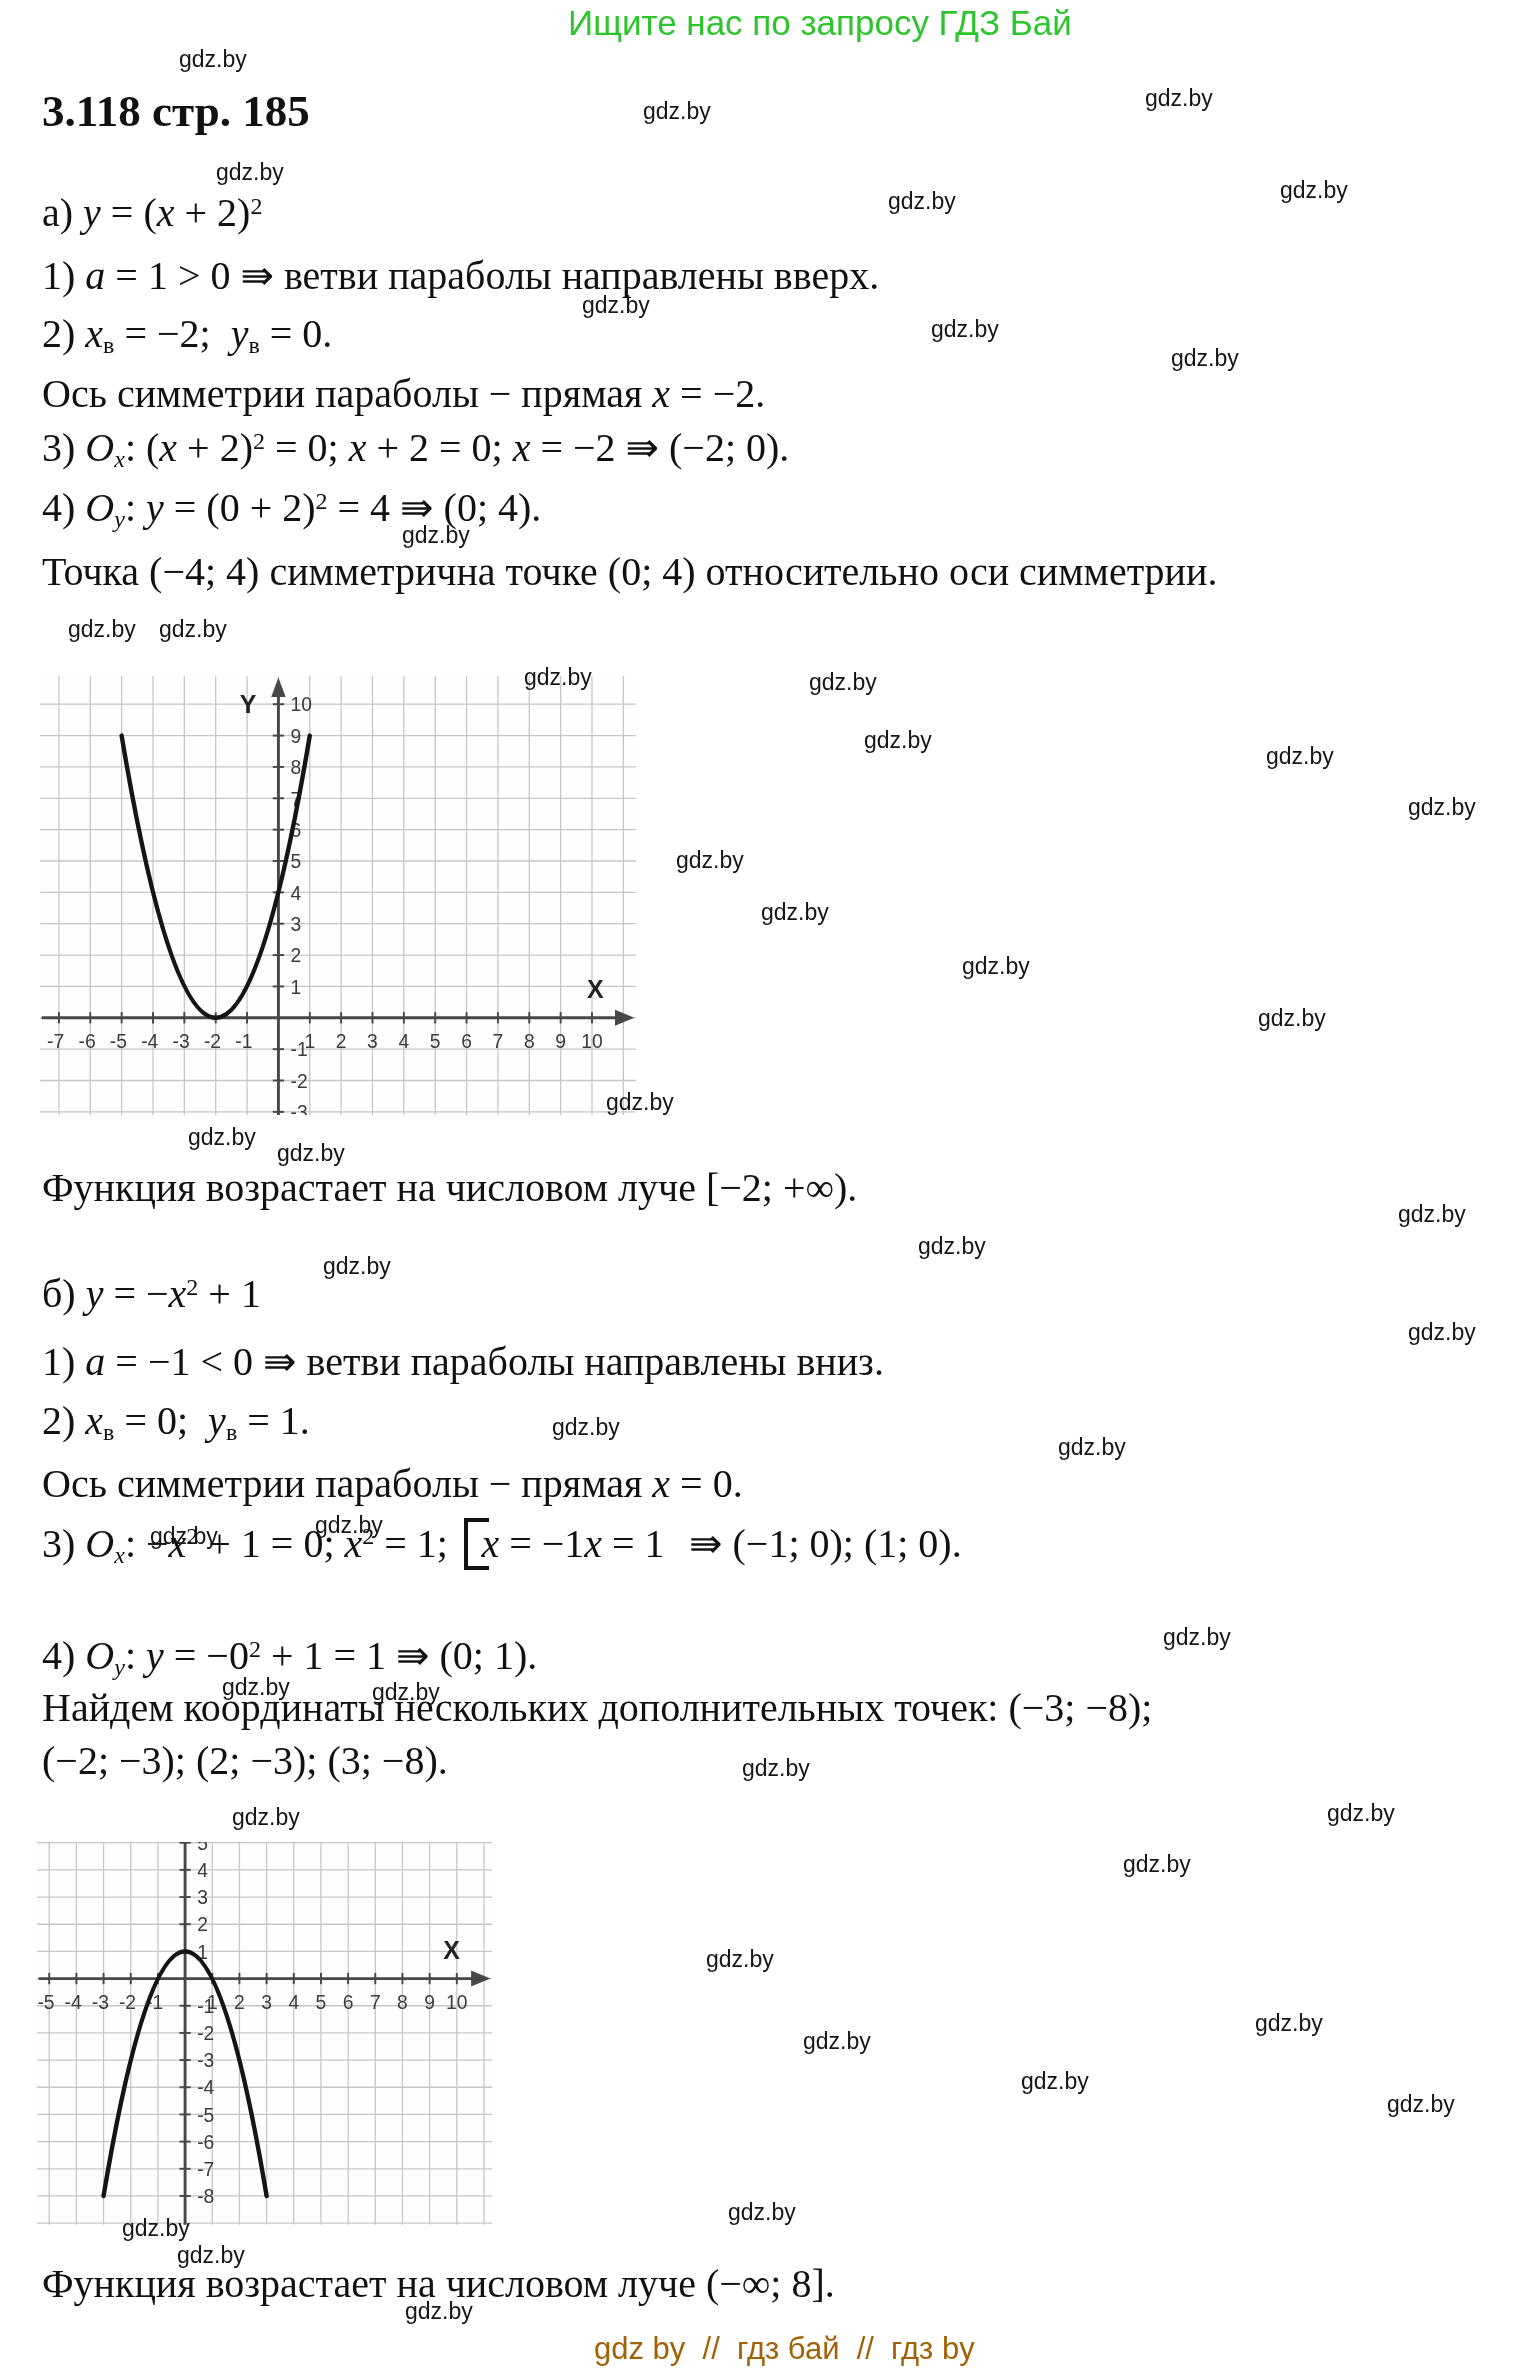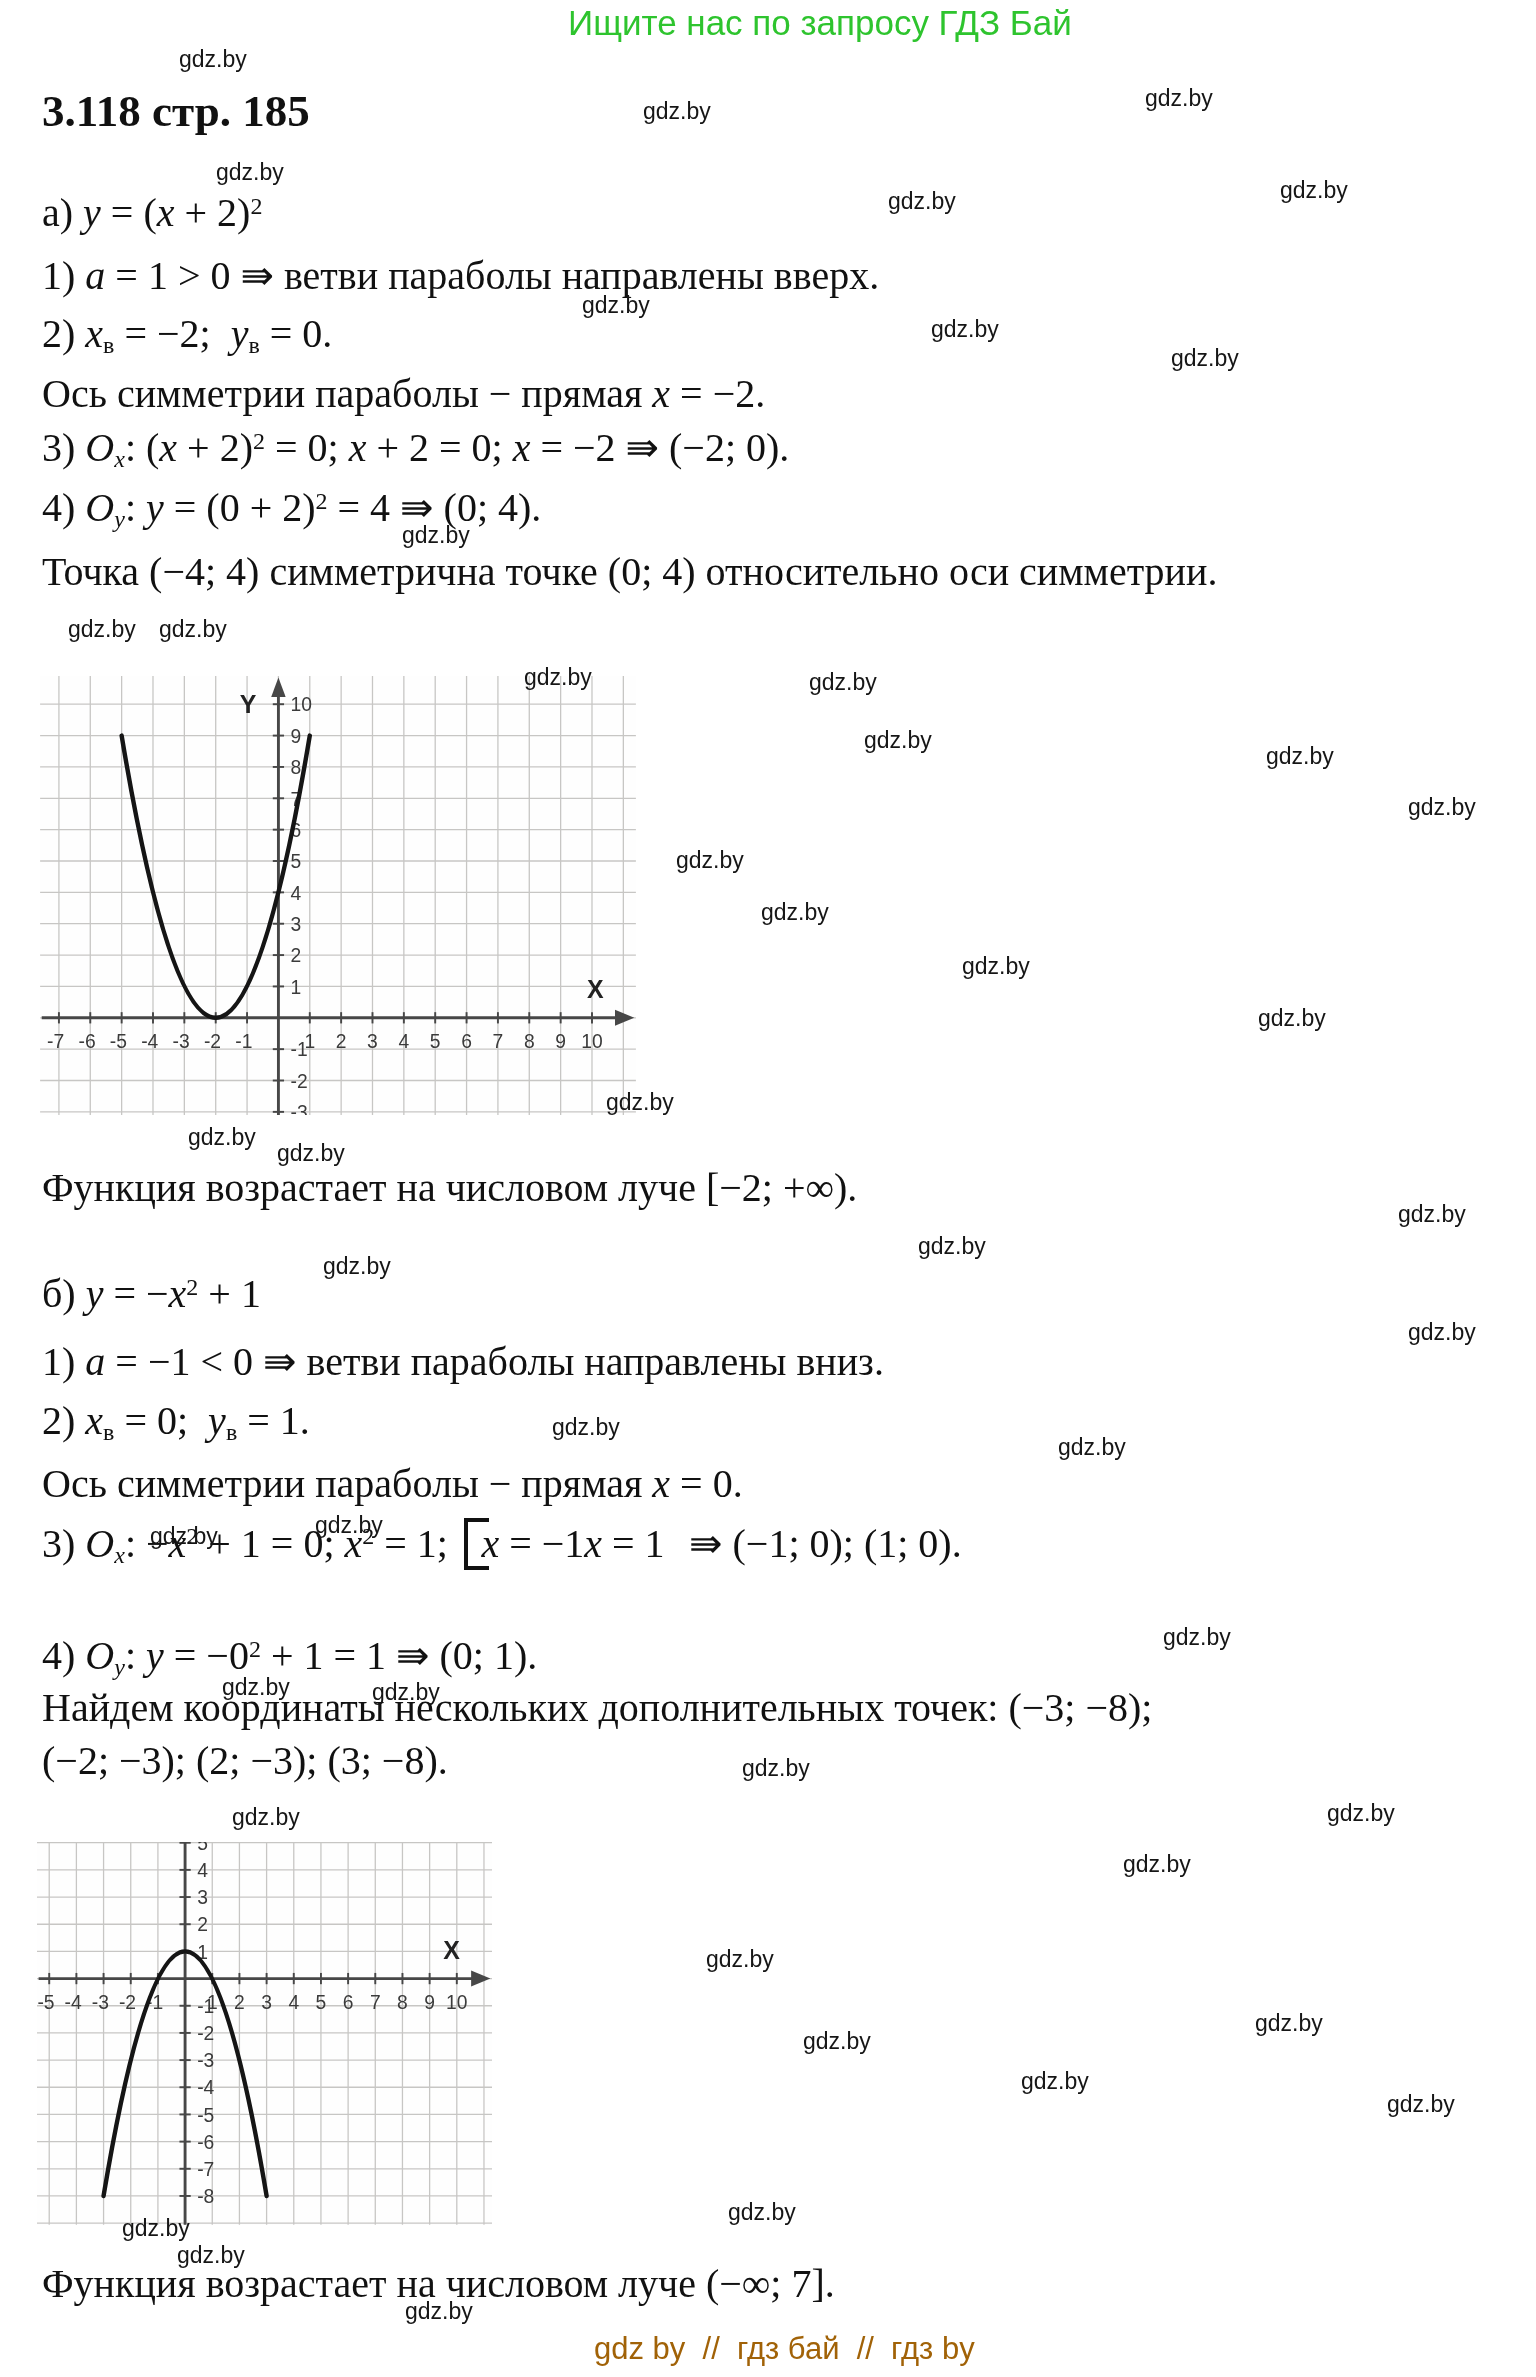--- a/index.html
+++ b/index.html
@@ -271,21 +271,21 @@
     <line x1="177.20999999999998" y1="372.47599999999994" x2="191.20999999999998" y2="372.47599999999994" stroke="#474747" stroke-width="2.4"></line>
     <text x="199.20999999999998" y="381.47599999999994" text-anchor="start" class="gtxt">-6</text>
     <line x1="177.20999999999998" y1="406.27599999999995" x2="191.20999999999998" y2="406.27599999999995" stroke="#474747" stroke-width="2.4"></line>
     <text x="199.20999999999998" y="415.27599999999995" text-anchor="start" class="gtxt">-7</text>
     <line x1="177.20999999999998" y1="440.07599999999996" x2="191.20999999999998" y2="440.07599999999996" stroke="#474747" stroke-width="2.4"></line>
     <text x="199.20999999999998" y="449.07599999999996" text-anchor="start" class="gtxt">-8</text>
     <text x="526" y="145.67599999999996" text-anchor="end" class="gaxis">X</text>
     <path d="M 82.81 440.07599999999996 Q 184.20999999999998 -168.324 285.60999999999996 440.07599999999996" fill="none" stroke="#151515" stroke-width="5.5" stroke-linecap="round"></path>
   </svg>
 
-<div class="mline" style="top:2262px;"><span>Функция возрастает на числовом луче (−∞; 7].</span></div>
+<div class="mline" style="top:2262px;"><span>Функция возрастает на числовом луче (−∞; 8].</span></div>
 
 <div class="footer" style="left: 594px; top: 2331px; color: #a16207;">gdz by  //  гдз бай  //  гдз by</div>
 
 <div id="watermarks">
     <span class="wm" style="left: 179px; top: 48px;">gdz.by</span>
     <span class="wm" style="left: 643px; top: 100px;">gdz.by</span>
     <span class="wm" style="left: 1145px; top: 87px;">gdz.by</span>
     <span class="wm" style="left: 216px; top: 161px;">gdz.by</span>
     <span class="wm" style="left: 888px; top: 190px;">gdz.by</span>
     <span class="wm" style="left: 1280px; top: 179px;">gdz.by</span>

